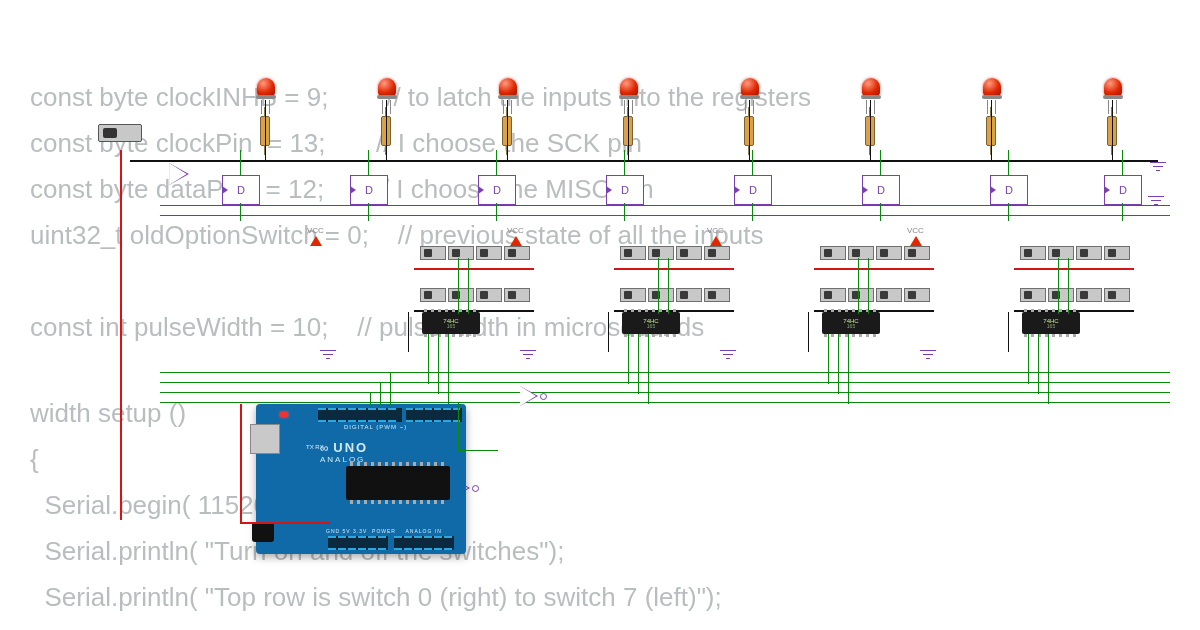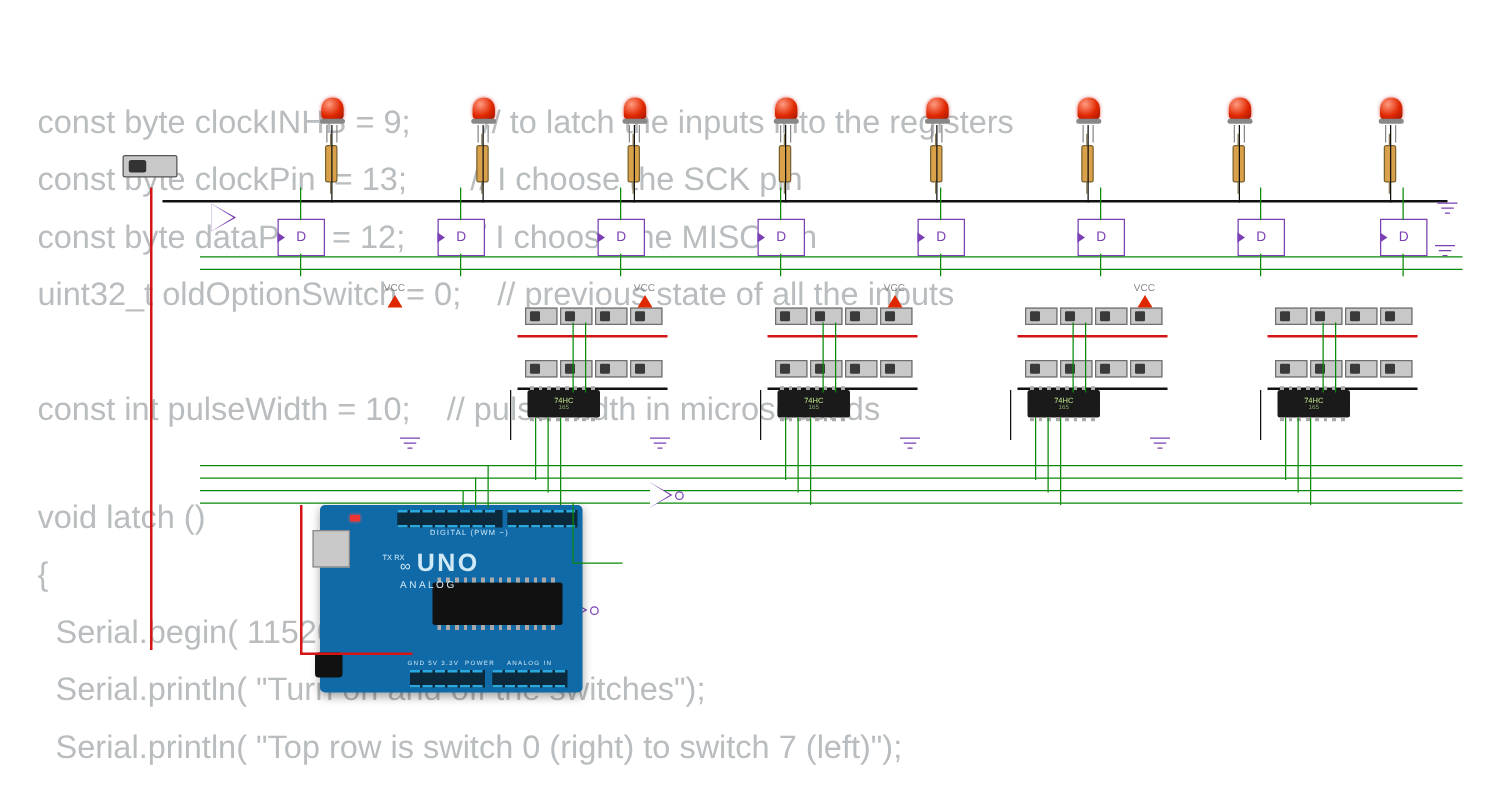--- a/index.html
+++ b/index.html
@@ -45,21 +45,21 @@
   .ard .hdr{position:absolute;height:14px;background:#0b2a3d;display:flex}
   .ard .hdr span{width:8px;height:14px;margin-right:2px;background:#0b2a3d;border-top:2px solid #2aa8e0;border-bottom:2px solid #2aa8e0;box-sizing:border-box}
   .ard .hdr.top1{top:4px;left:62px;width:84px}
   .ard .hdr.top2{top:4px;left:150px;width:56px}
   .ard .hdr.bot1{bottom:4px;left:72px;width:60px}
   .ard .hdr.bot2{bottom:4px;left:138px;width:60px}
   .ard .dip{position:absolute;left:90px;top:62px;width:104px;height:34px;background:#111;border-radius:2px}
   .ard .dip::before,.ard .dip::after{content:"";position:absolute;left:4px;right:4px;height:4px;background:repeating-linear-gradient(90deg,#aaa 0 3px,transparent 3px 7px)}
   .ard .dip::before{top:-4px}.ard .dip::after{bottom:-4px}
   .ard .logo{position:absolute;left:64px;top:36px;color:#cfe9f7;font-size:10px;font-family:Arial;letter-spacing:1px}
-  .ard .logo b{font-size:20px;letter-spacing:2px}
+  .ard .logo b{font-size:13px;letter-spacing:2px}
   .ard .inf{position:absolute;left:88px;top:20px;color:#cfe9f7;font-size:6px;font-family:Arial;letter-spacing:1px}
   .ard .txRx{position:absolute;left:50px;top:40px;color:#cfe9f7;font-size:6px;font-family:Arial;line-height:1.3}
   .ard .redLed{position:absolute;left:24px;top:8px;width:8px;height:5px;background:#e33; box-shadow:0 0 3px #f55}
   .ard .smallTxt{position:absolute;color:#cfe9f7;font-size:5px;font-family:Arial;left:70px;bottom:20px;letter-spacing:1px}
   
   .bigsw{position:absolute;width:42px;height:16px;background:#c8c8c8;border:1px solid #555;border-radius:2px}
   .bigsw::after{content:"";position:absolute;left:4px;top:3px;width:14px;height:10px;background:#333;border-radius:2px}
   
   .wire{position:absolute;background:transparent}
   .h{height:1px}.v{width:1px}
@@ -69,21 +69,21 @@
 <body>
 
 <div class="stage">
 
   <div>
     <div class="code" style="top:82px">const byte clockINHB = 9;        // to latch the inputs into the registers</div>
     <div class="code" style="top:128px">const byte clockPin  = 13;       // I choose the SCK pin</div>
     <div class="code" style="top:174px">const byte dataPin   = 12;       // I choose the MISO pin</div>
     <div class="code" style="top:220px">uint32_t oldOptionSwitch = 0;    // previous state of all the inputs</div>
     <div class="code" style="top:312px">const int pulseWidth = 10;    // pulse width in microseconds</div>
-    <div class="code" style="top:398px">void latch ()</div>
+    <div class="code" style="top:398px">width setup ()</div>
     <div class="code" style="top:444px">{</div>
     <div class="code" style="top:490px">  Serial.begin( 115200);</div>
     <div class="code" style="top:536px">  Serial.println( "Turn on and off the switches");</div>
     <div class="code" style="top:582px">  Serial.println( "Top row is switch 0 (right) to switch 7 (left)");</div>
   </div>
 
   <div class="wire h k" style="left:130px;top:160px;width:1028px;height:2px"></div>
   <div class="gnd" style="left:1150px;top:162px">
       <span></span>
       <span></span>

